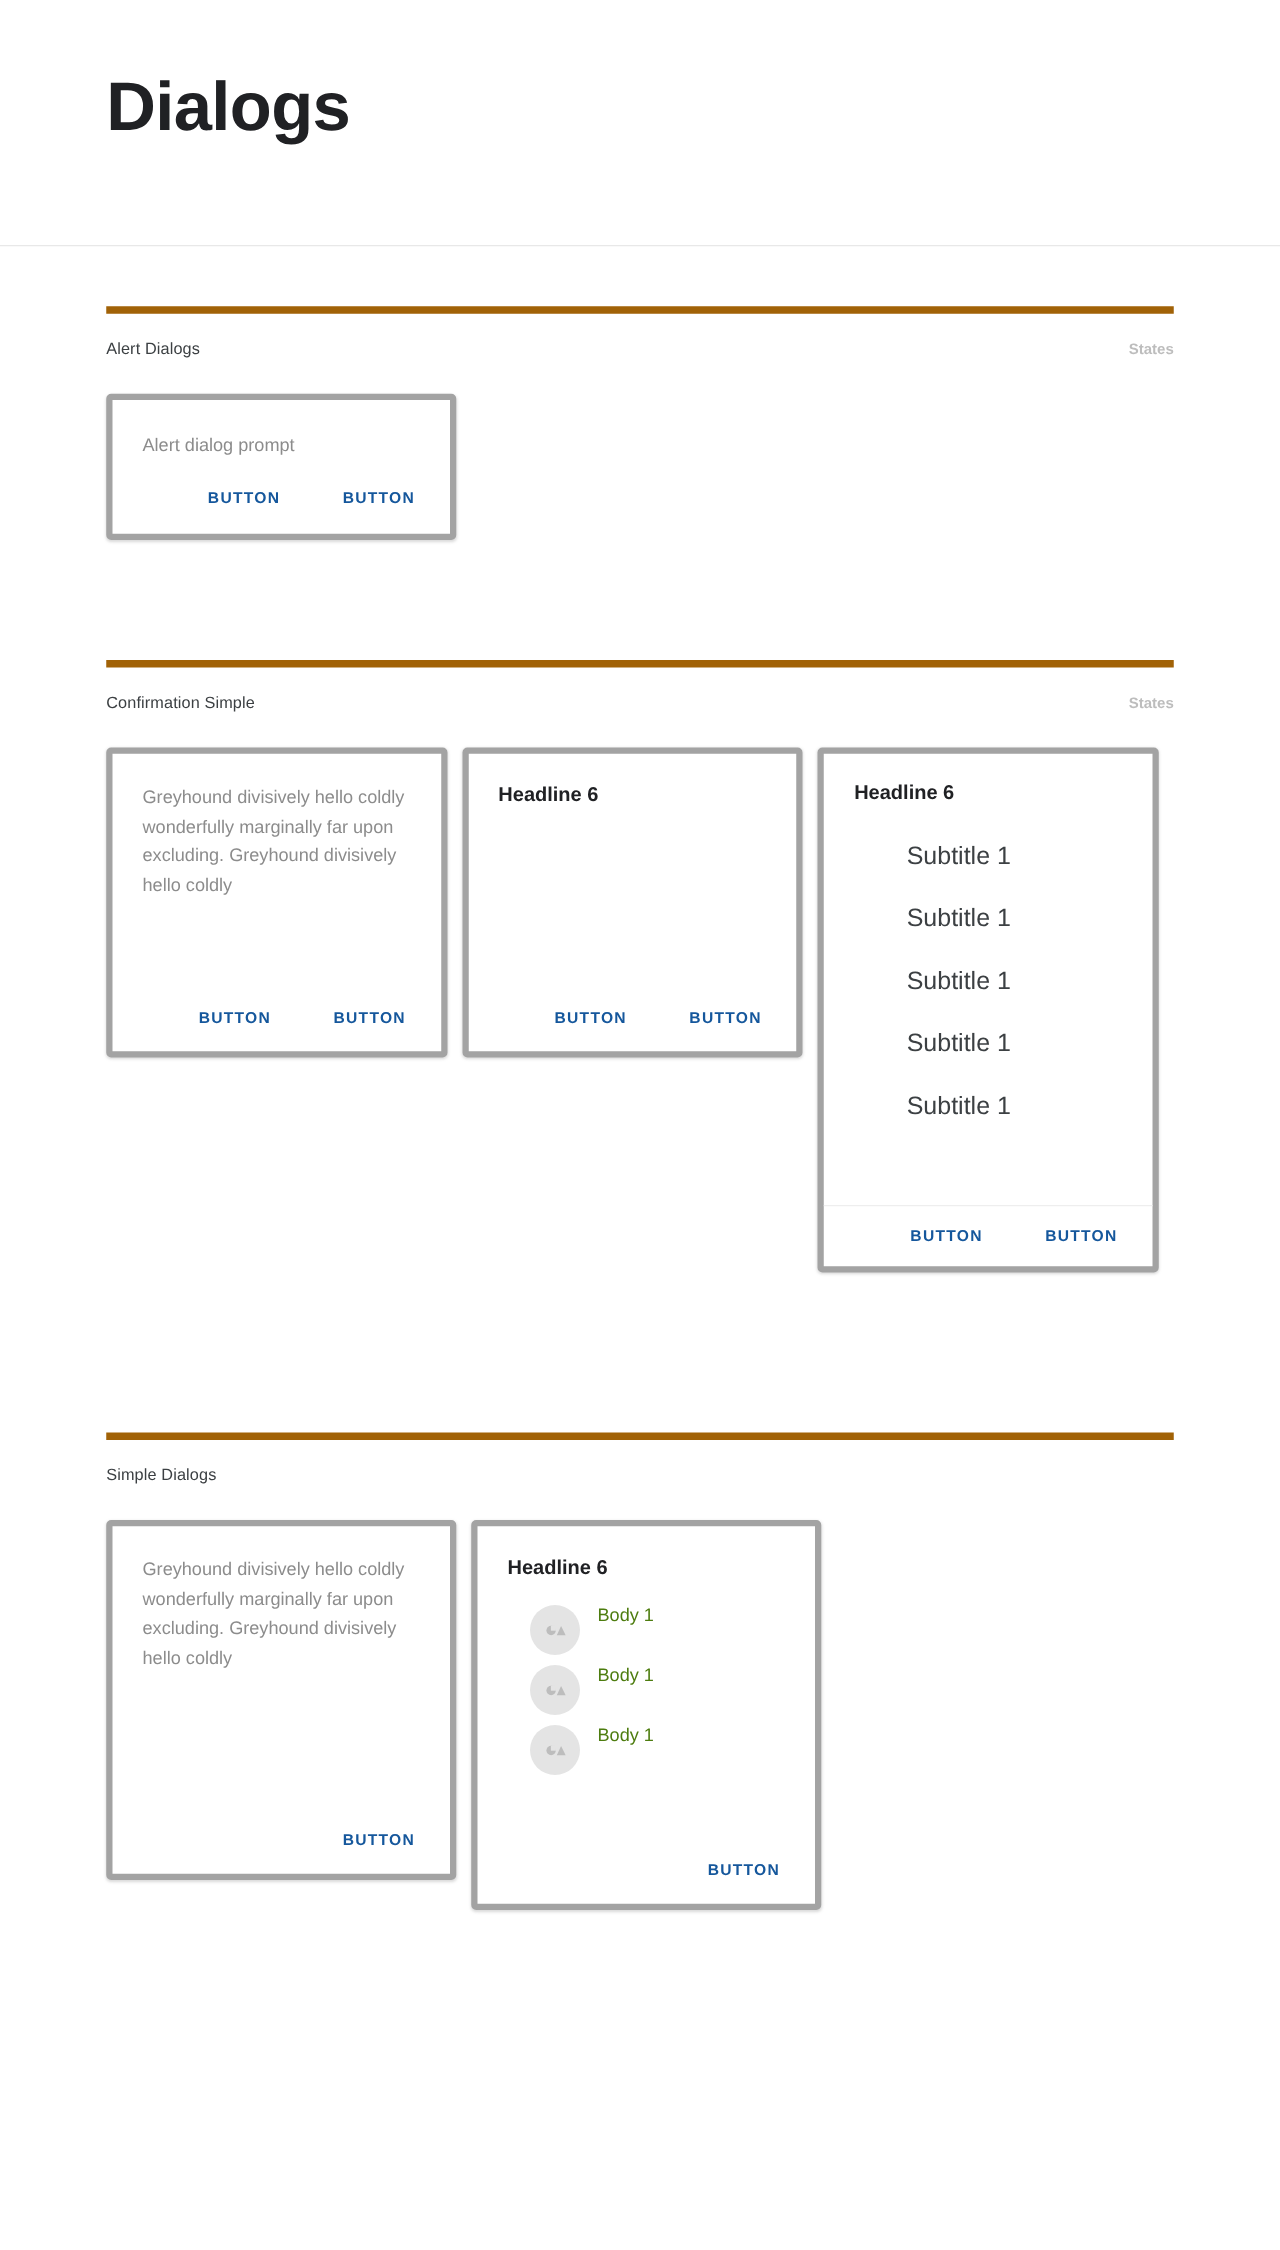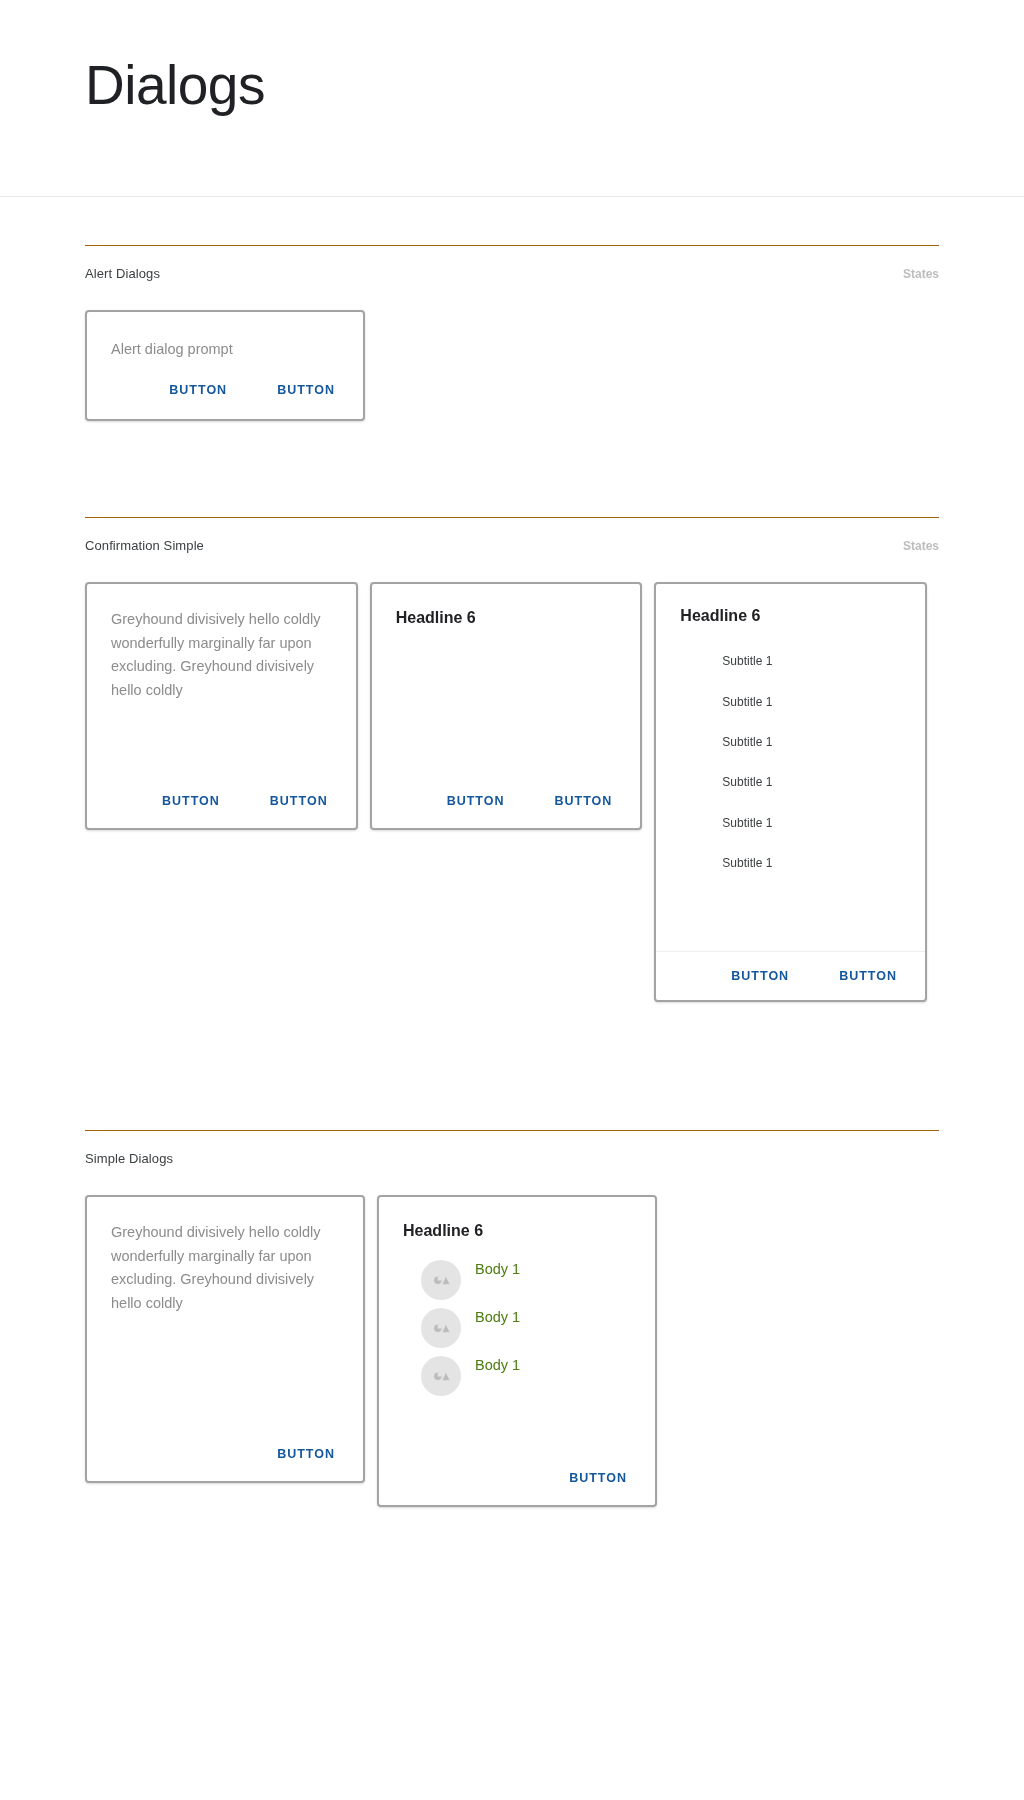--- a/index.html
+++ b/index.html
@@ -23,32 +23,32 @@
   
   .page-header {
     height: 197px;
     border-bottom: 1px solid #e8e8e8;
     display: flex;
     align-items: flex-end;
     padding: 0 0 46px 85px;
   }
   .page-title {
     font-size: 55px;
-    font-weight: 400;
+    font-weight: 700;
     color: #202124;
     line-height: 1;
     letter-spacing: -0.5px;
   }
 
   
   .section {
     padding: 0 85px;
   }
   .section-head {
-    border-top: 1px solid #a16207;
+    border-top: 6px solid #a16207;
     padding-top: 20px;
     display: flex;
     align-items: center;
     justify-content: space-between;
     gap: 20px;
   }
   .section-title {
     font-size: 13px;
     color: #3c4043;
     font-weight: 400;
@@ -64,21 +64,21 @@
     display: flex;
     align-items: flex-start;
     gap: 0;
     margin-top: 29px;
   }
 
   
   .dialog {
     background: #ffffff;
     border-radius: 4px;
-    border: 2px solid #a3a3a3;
+    border: 5px solid #a3a3a3;
     box-shadow: 0 1px 3px rgba(0,0,0,0.10), 0 1px 2px rgba(0,0,0,0.06);
     width: 280px;
     margin-right: 12px;
     display: flex;
     flex-direction: column;
   }
   .dialog-body {
     padding: 24px;
     flex: 1 1 auto;
   }
@@ -126,21 +126,21 @@
 
   
   .list-dialog .dialog-body { padding: 22px 24px 0 24px; }
   .scroll-list {
     margin-top: 14px;
     max-height: 263px;
     overflow: hidden;
     position: relative;
   }
   .scroll-list-item {
-    font-size: 12px;
+    font-size: 20px;
     color: #3c4043;
     padding: 13px 0 13px 42px;
     font-weight: 400;
     line-height: 1.2;
   }
 
   
   .avatar-list { margin-top: 14px; }
   .avatar-row {
     display: flex;

